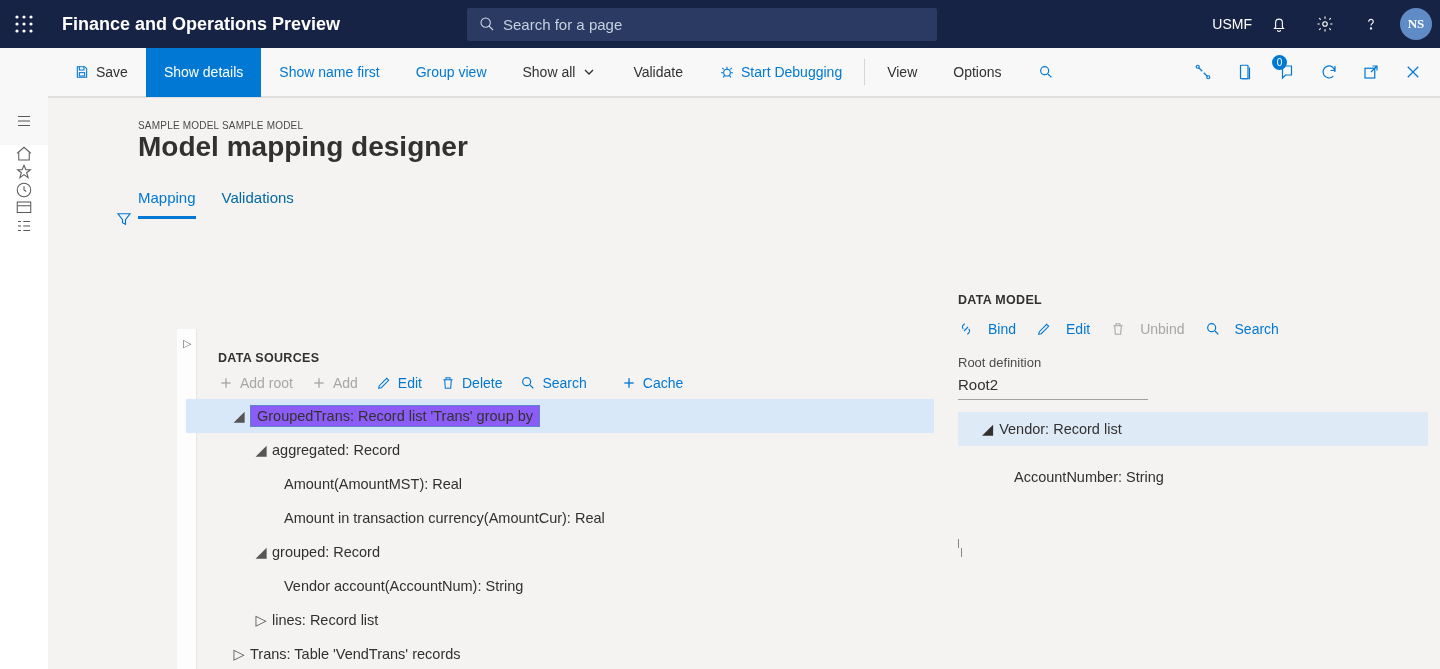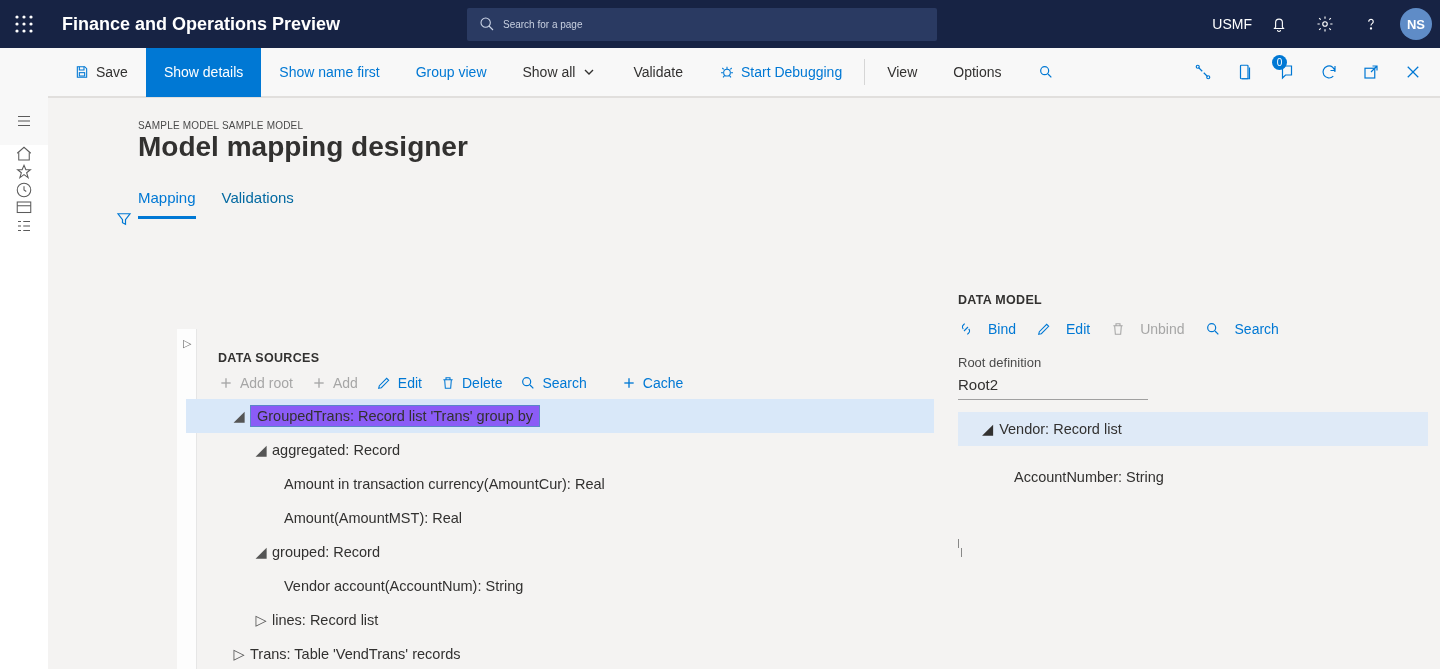--- a/index.html
+++ b/index.html
@@ -4,27 +4,27 @@
 <style>
   * { box-sizing: border-box; margin: 0; padding: 0; }
   html, body { width: 1440px; height: 669px; font-family: "Segoe UI", Arial, sans-serif; font-size: 14px; color: #323130; overflow: hidden; background: #fff; }
 
   
   .topbar { background:#172344; color:#fff; height:48px; display:flex; align-items:center; position:relative; }
   .topbar .waffle { width:48px; display:flex; align-items:center; justify-content:center; height:48px; cursor:pointer; }
   .waffle svg { width:18px; height:18px; }
   .topbar .title { font-size:18px; font-weight:600; margin-left:14px; }
   .searchbox { position:absolute; left:467px; width:470px; height:33px; background:#2a3a62; border-radius:2px; display:flex; align-items:center; padding:0 12px; color:#d0d7e6; }
-  .searchbox input { flex:1; background:transparent; border:none; outline:none; color:#fff; font-size:10px; margin-left:8px; }
+  .searchbox input { flex:1; background:transparent; border:none; outline:none; color:#fff; font-size:15px; margin-left:8px; }
   .searchbox input::placeholder { color:#c8d0e0; }
   .topright { position:absolute; right:8px; display:flex; align-items:center; gap:0; height:48px;}
   .topright .icon-btn { width:46px; height:48px; display:flex; align-items:center; justify-content:center; cursor:pointer; }
   .topright .icon-btn svg { width:18px; height:18px; stroke:#fff; fill:none; stroke-width:1.5;}
   .topright .company { font-size:14px; margin-right:4px; }
-  .avatar { width:32px; height:32px; border-radius:50%; background:#5f8cc7; color:#fff; display:flex; align-items:center; justify-content:center; font-size:13px; font-weight:600; margin-left:6px;}
+  .avatar { width:32px; height:32px; border-radius:50%; background:#5f8cc7; color:#fff; display:flex; align-items:center; justify-content:center; font-size:13px; font-weight:600; margin-left:6px;font-family:Liberation Serif, serif;}
 
   
   .actionbar { height:49px; background:#f8f8f8; border-bottom:1px solid #e1dfdd; display:flex; align-items:center; padding-left:56px; position:relative; }
   .actionbar .item { height:49px; display:flex; align-items:center; padding:0 18px; font-size:14px; color:#0078d4; cursor:pointer; gap:6px; white-space:nowrap;}
   .actionbar .item.dark { color:#323130; }
   .actionbar .item.active { background:#0078d4; color:#fff; }
   .actionbar .item svg { width:16px; height:16px; }
   .actionbar .sep { width:1px; height:26px; background:#d6d6d6; margin:0 4px;}
   .actionbar .save svg { stroke:#0078d4; }
   .actionbar .save { color:#323130; }
@@ -350,24 +350,24 @@
       <div class="tree">
         <div class="tree-row sel pad0">
           <span class="caret">◢</span>
           <span class="labelbox">GroupedTrans: Record list 'Trans' group by</span>
         </div>
         <div class="tree-row pad1">
           <span class="caret">◢</span>
           <span class="label">aggregated: Record</span>
         </div>
         <div class="tree-row pad2">
+          <span class="label">Amount(AmountMST): Real</span>
+        </div>
+        <div class="tree-row pad2">
           <span class="label">Amount in transaction currency(AmountCur): Real</span>
-        </div>
-        <div class="tree-row pad2">
-          <span class="label">Amount(AmountMST): Real</span>
         </div>
         <div class="tree-row pad1">
           <span class="caret">◢</span>
           <span class="label">grouped: Record</span>
         </div>
         <div class="tree-row pad2">
           <span class="label">Vendor account(AccountNum): String</span>
         </div>
         <div class="tree-row pad1">
           <span class="caret">▷</span>

